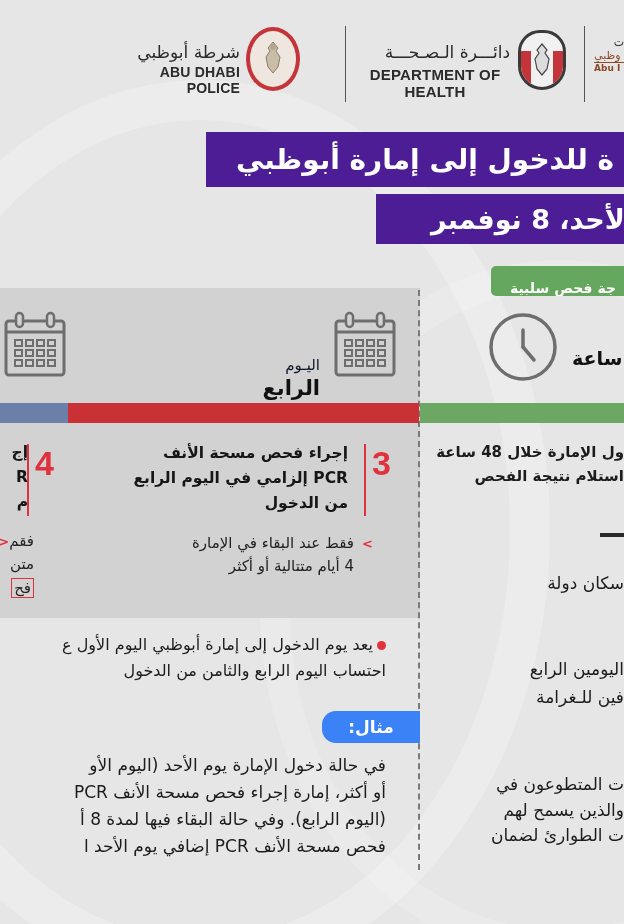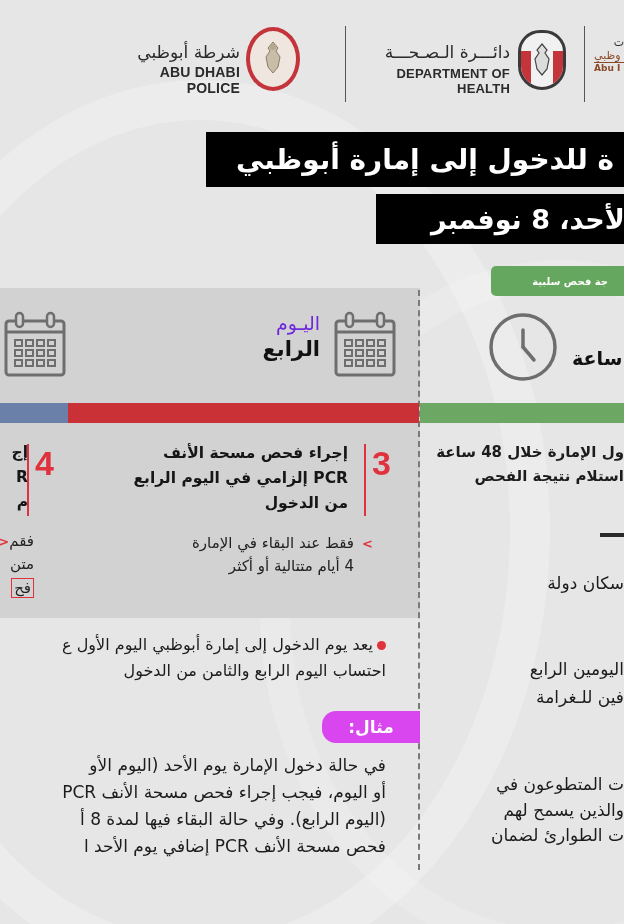--- a/index.html
+++ b/index.html
@@ -19,73 +19,73 @@
   }
   .bg-swoosh .arc2 {
     position: absolute; left: 260px; top: 260px; width: 600px; height: 700px;
     border-radius: 50%; border: 30px solid rgba(255,255,255,0.18);
   }
   .abs { position: absolute; }
 
   
   .logo-text-ar { font-size: 17px; color: #2b2b2b; direction: rtl; }
   .logo-text-en { font-family: "Liberation Sans", sans-serif; font-weight: bold; font-size: 14px; color: #2b2b2b; letter-spacing: 0.2px; }
-  .logo-text-en.small { font-size: 13px; }
+  .logo-text-en.small { font-size: 15px; text-align: center; }
   .emblem-police {
     width: 52px; height: 52px; border-radius: 50%;
     border: 4px solid #c4343b; background: #efe7df;
     display: flex; align-items: center; justify-content: center;
   }
   .emblem-doh {
     width: 48px; height: 60px; border-radius: 22px 22px 24px 24px;
     border: 3px solid #3a3a3a; background: #f1f1f1;
     display: flex; align-items: center; justify-content: center; overflow: hidden;
     position: relative;
   }
   .emblem-doh .red-l { position: absolute; left: 0; top: 18px; width: 10px; height: 32px; background: #c4343b; }
   .emblem-doh .red-r { position: absolute; right: 0; top: 18px; width: 10px; height: 32px; background: #c4343b; }
   .vdiv { width: 1px; background: #555; }
 
   
   .title-bar {
-    background: #000000; color: #fff; font-weight: bold;
+    background: #4c1d95; color: #fff; font-weight: bold;
     direction: rtl; white-space: nowrap; overflow: hidden;
     padding: 0 10px; display: flex; align-items: center; justify-content: flex-start;
   }
 
   
   .gray-panel { background: #d3d2d3; }
   .dashed-v { border-left: 2px dashed #7a7a7a; }
 
   .green-badge {
-    background: #66a75f; color: #fff; font-weight: bold; font-size: 10px;
+    background: #66a75f; color: #fff; font-weight: bold; font-size: 14px;
     border-radius: 5px 0 0 5px; direction: rtl; white-space: nowrap;
-    display: flex; align-items: center; padding: 0 16px; overflow: hidden;
+    display: flex; align-items: flex-end; padding: 0 8px; overflow: hidden;
   }
 
   .calendar-icon svg, .clock-icon svg { display: block; }
 
   .day-label { direction: rtl; text-align: right; line-height: 1.25; }
-  .day-label .l1 { font-size: 19px; color: #6d28d9; }
+  .day-label .l1 { font-size: 15px; color: #0f172a; margin-top: 44px; }
   .day-label .l2 { font-size: 21px; font-weight: bold; color: #111; }
 
   .bar { position: absolute; height: 20px; }
 
   .step-num { font-family: "Liberation Sans", sans-serif; font-weight: bold; color: #e0323d; font-size: 34px; }
   .step-rule { width: 2px; background: #e0323d; }
   .step-title { direction: rtl; text-align: right; font-weight: bold; font-size: 15.5px; line-height: 1.62; color: #161616; white-space: nowrap; }
   .step-note { direction: rtl; text-align: right; font-size: 15px; line-height: 1.55; color: #222; white-space: nowrap; padding-left: 16px; }
   .chev { color: #e0323d; font-weight: bold; font-size: 13px; }
 
   .body-text { direction: rtl; text-align: right; font-size: 16px; line-height: 1.62; color: #1c1c1c; white-space: nowrap; }
   .bold-text { font-weight: bold; }
   .bullet-dot { display: inline-block; width: 9px; height: 9px; border-radius: 50%; background: #e0323d; margin-left: 4px; vertical-align: middle; }
 
   .example-tag {
-    background: #d946ef; color: #fff; font-weight: bold; font-size: 17px;
+    background: #3b82f6; color: #fff; font-weight: bold; font-size: 17px;
     border-radius: 14px 0 0 14px; direction: rtl;
     display: flex; align-items: center; justify-content: center;
   }
   .dash-short { background: #2a2a2a; height: 4px; }
   .boxed { border: 1.5px solid #e0323d; padding: 0 2px; }
 </style>
 </head>
 <body>
 
 <div class="bg-swoosh">
@@ -262,16 +262,16 @@
   <div style="white-space:nowrap;"><span class="bullet-dot"></span><span>يعد يوم الدخول إلى إمارة أبوظبي اليوم الأول ع</span></div>
   <div>احتساب اليوم الرابع والثامن من الدخول</div>
 </div>
 
 <div class="abs example-tag" style="left:322px;top:711px;width:98px;height:32px;">
   <span>مثال:</span>
 </div>
 
 <div class="abs body-text" style="left:0;top:752px;width:386px;overflow:hidden;font-size:17px;line-height:1.58;">
   <div>في حالة دخول الإمارة يوم الأحد (اليوم الأو</div>
-  <div>أو اليوم، فيجب إجراء فحص مسحة الأنف PCR</div>
+  <div>أو أكثر، إمارة إجراء فحص مسحة الأنف PCR</div>
   <div>(اليوم الرابع). وفي حالة البقاء فيها لمدة 8 أ</div>
   <div>فحص مسحة الأنف PCR إضافي يوم الأحد ا</div>
 </div>
 
 </body></html>

